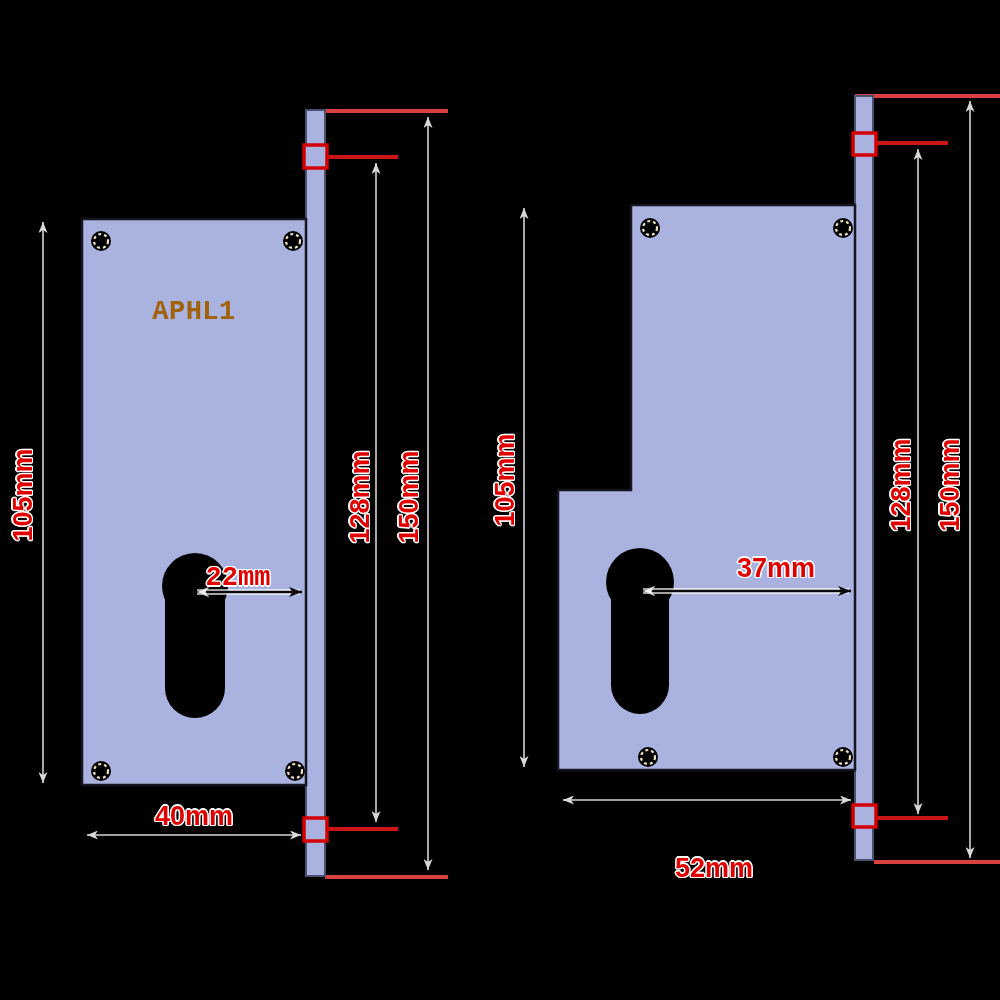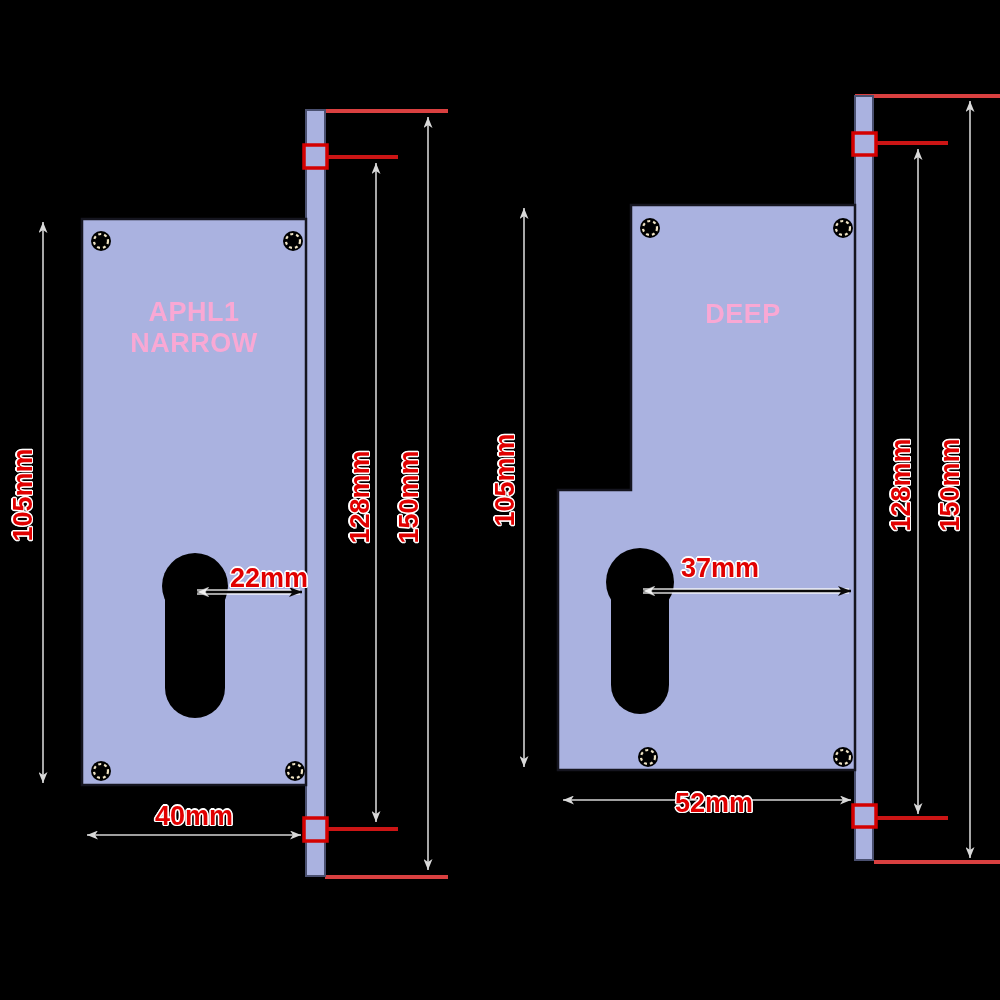--- a/index.html
+++ b/index.html
@@ -9,25 +9,26 @@
     height: 1000px;
     background: #000;
     overflow: hidden;
     font-family: "Liberation Sans", sans-serif;
   }
   #stage svg { position: absolute; left: 0; top: 0; }
   .plate-title {
     position: absolute;
     width: 224px;
     text-align: center;
-    color: #f9a8d4;
+    color: #a16207;
     font-weight: bold;
     font-size: 27px;
     line-height: 31px;
     letter-spacing: 0.5px;
+    font-family: Liberation Mono, monospace;
   }
   .dim-label {
     position: absolute;
     transform: translate(-50%, -50%);
     font-weight: bold;
     font-size: 27px;
     color: #e10000;
     white-space: nowrap;
     text-shadow:
       -1.5px 0 0 #fff, 1.5px 0 0 #fff, 0 -1.5px 0 #fff, 0 1.5px 0 #fff,
@@ -137,32 +138,30 @@
     <line x1="918" y1="149" x2="918" y2="814" stroke="#d4d4d4" stroke-width="1.6" marker-start="url(#arr-grey)" marker-end="url(#arr-grey)"></line>
     <line x1="970" y1="101" x2="970" y2="858" stroke="#d4d4d4" stroke-width="1.6" marker-start="url(#arr-grey)" marker-end="url(#arr-grey)"></line>
     <g>
       <line x1="643" y1="591" x2="849" y2="591" stroke="#ffffff" stroke-width="5.5" opacity="0.85"></line>
       <line x1="643" y1="591" x2="851" y2="591" stroke="#0a0a0a" stroke-width="2.5" marker-start="url(#arr-white)" marker-end="url(#arr-black)"></line>
     </g>
   </svg>
 
   <div class="plate-title" style="left:82px; top:297px;">
     <div>APHL1</div>
-    <div>NARROW</div>
   </div>
 
   <div class="plate-title" style="left:631px; top:299px;">
-    <div>DEEP</div>
   </div>
 
   <div class="dim-label rot" style="left:23px;  top:495px;">105mm</div>
   <div class="dim-label" style="left:194px; top:816px;text-align:center;">40mm</div>
-  <div class="dim-label" style="left:269px; top:578px;">22mm</div>
+  <div class="dim-label" style="left:238px; top:578px;font-family:Liberation Mono, monospace;">22mm</div>
   <div class="dim-label rot" style="left:360px; top:497px;">128mm</div>
   <div class="dim-label rot" style="left:409px; top:497px;">150mm</div>
 
   <div class="dim-label rot" style="left:505px; top:480px;">105mm</div>
-  <div class="dim-label" style="left:696px; top:803px;padding-left:36px;">52mm</div>
-  <div class="dim-label" style="left:720px; top:568px;">37mm</div>
+  <div class="dim-label" style="left:696px; top:868px;padding-left:36px;">52mm</div>
+  <div class="dim-label" style="left:776px; top:568px;">37mm</div>
   <div class="dim-label rot" style="left:901px; top:485px;">128mm</div>
   <div class="dim-label rot" style="left:950px; top:485px;">150mm</div>
 
 </div>
 
 </body></html>

